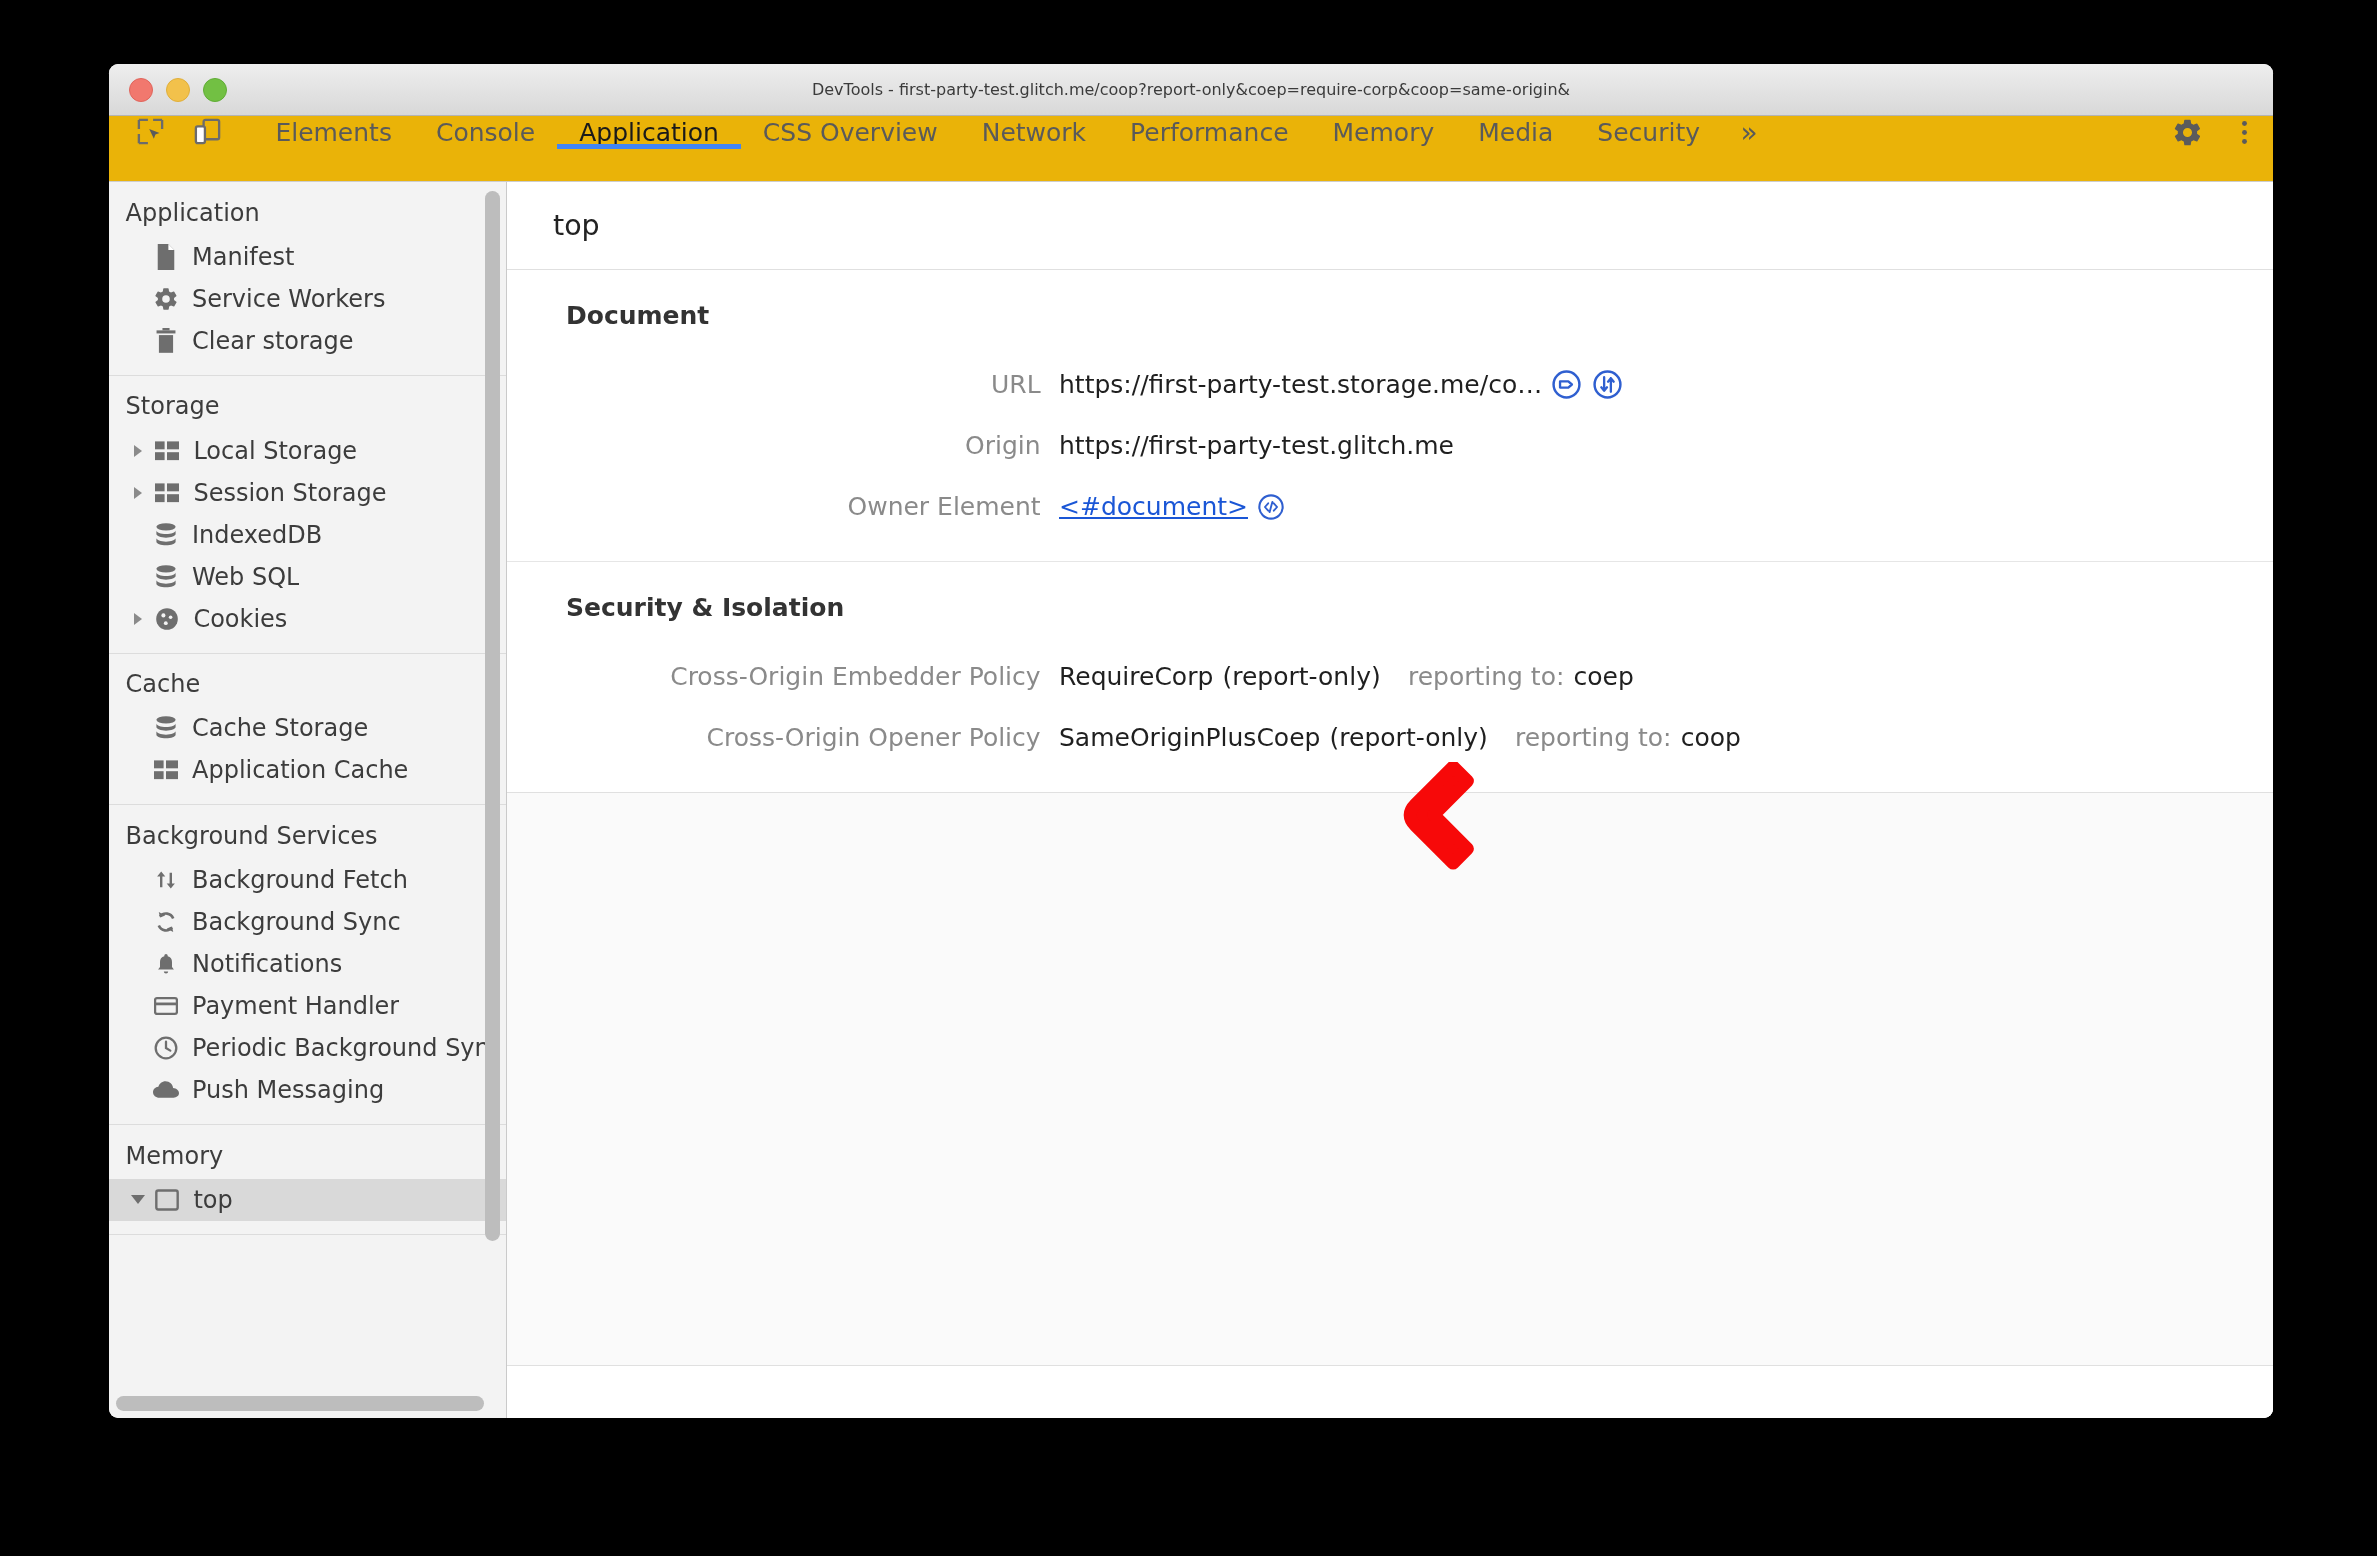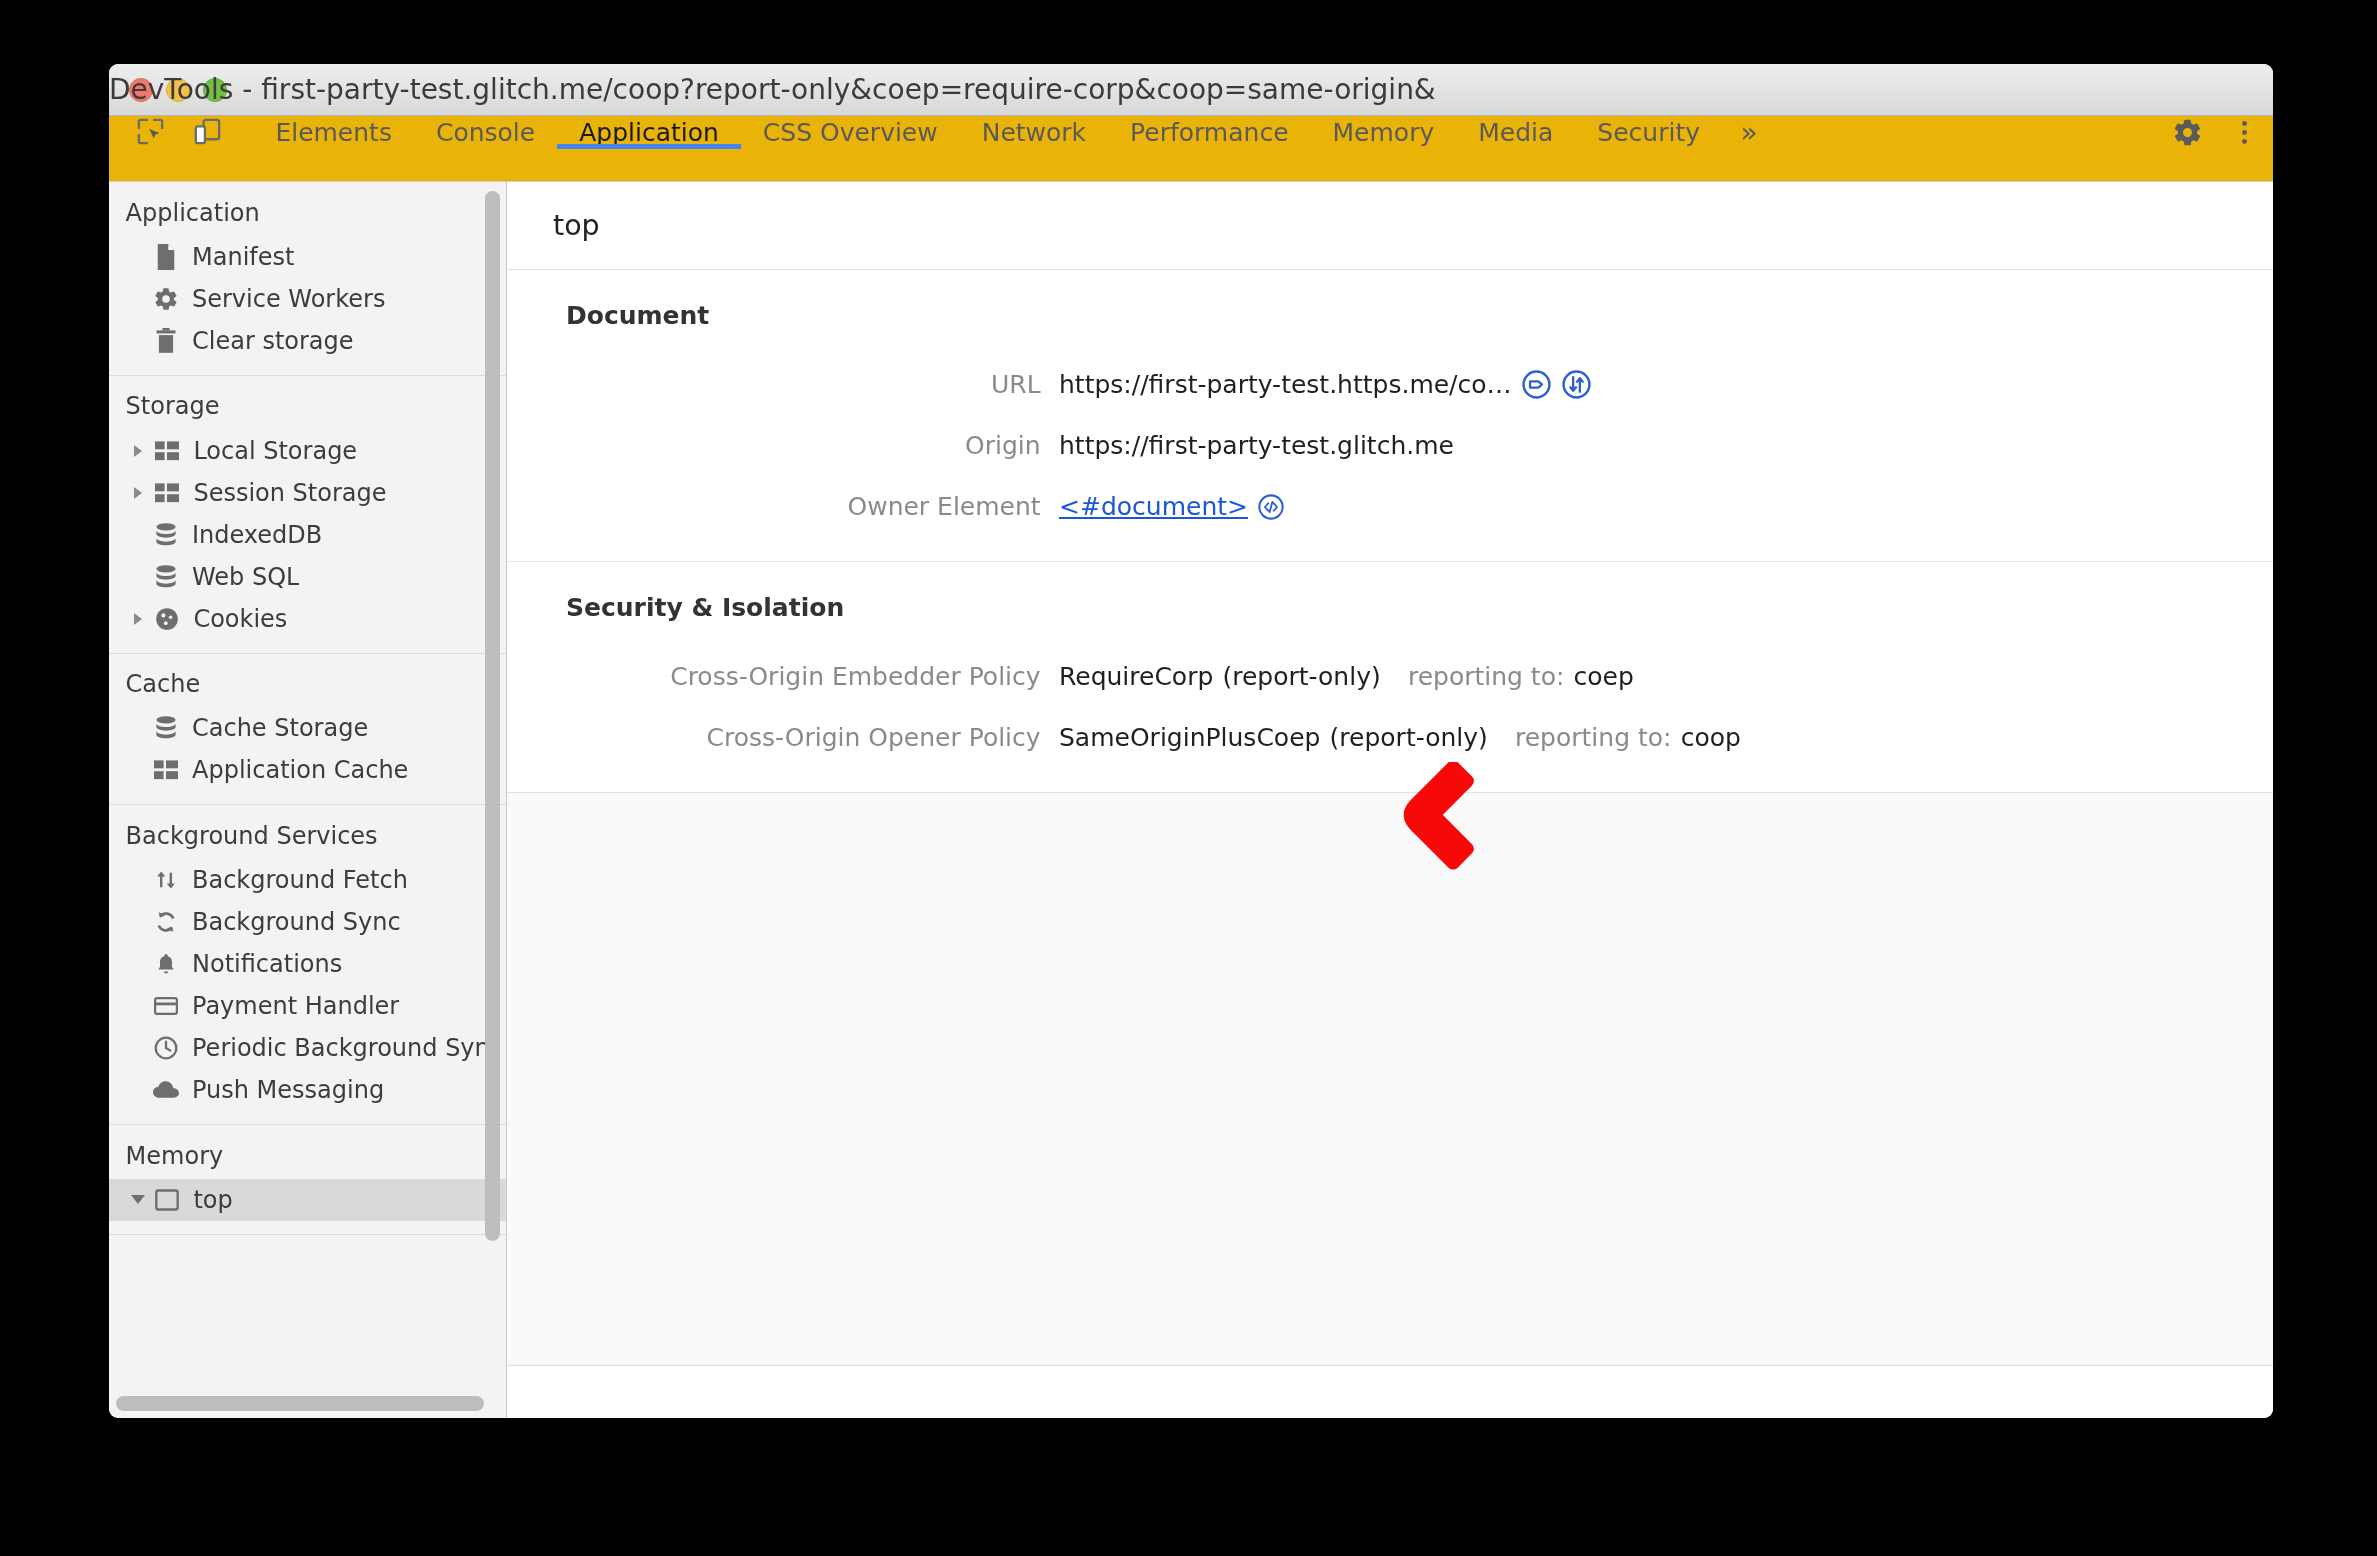--- a/index.html
+++ b/index.html
@@ -29,21 +29,22 @@
     border-bottom: 0.9px solid #b4b4b4;
     display: flex; align-items: center;
   }
   .traffic { display: flex; gap: 13px; margin-left: 20px; }
   .light { width: 24px; height: 24px; border-radius: 50%; }
   .light.red    { background: #f1786e; border: 0.9px solid #e0655c; }
   .light.yellow { background: #f2c14b; border: 0.9px solid #e0af3b; }
   .light.green  { background: #72c043; border: 0.9px solid #60ad36; }
   #window-title {
     position: absolute; left: 0; right: 0;
-    font-size: 28px; color: #3b3b3b;
+    text-align: center;
+    font-size: 16px; color: #3b3b3b;
     font-family: "DejaVu Sans", sans-serif;
   }
 
   
   #tabbar {
     height: 66px;
     background: #eab308;
     border-bottom: 0.9px solid #cdcdcd;
     display: flex; align-items: flex-start;
     padding-left: 13px;
@@ -470,21 +471,21 @@
     <div id="main">
 
       <div id="frame-header">top</div>
 
       <div class="panel-section">
         <div class="sec-title">Document</div>
 
         <div class="row">
           <div class="row-label">URL</div>
           <div class="row-value">
-            <span>https://first-party-test.https.me/co…</span>
+            <span>https://first-party-test.storage.me/co…</span>
             <span class="inline-ico">
               <svg width="31" height="31" viewBox="0 0 24 24">
                 <circle cx="12" cy="12" r="10" fill="none" stroke="#2f5fd0" stroke-width="1.9"></circle>
                 <path d="M7 9.6h6.4l2.8 2.4-2.8 2.4H7z" fill="none" stroke="#2f5fd0" stroke-width="1.8" stroke-linejoin="round"></path>
               </svg>
             </span>
             <span class="inline-ico">
               <svg width="31" height="31" viewBox="0 0 24 24">
                 <circle cx="12" cy="12" r="10" fill="none" stroke="#2f5fd0" stroke-width="1.9"></circle>
                 <path d="M9.4 6.4v9.2M9.4 16.8l-2.2-2.6M9.4 16.8l2.2-2.6" fill="none" stroke="#2f5fd0" stroke-width="1.8" stroke-linecap="round"></path>

